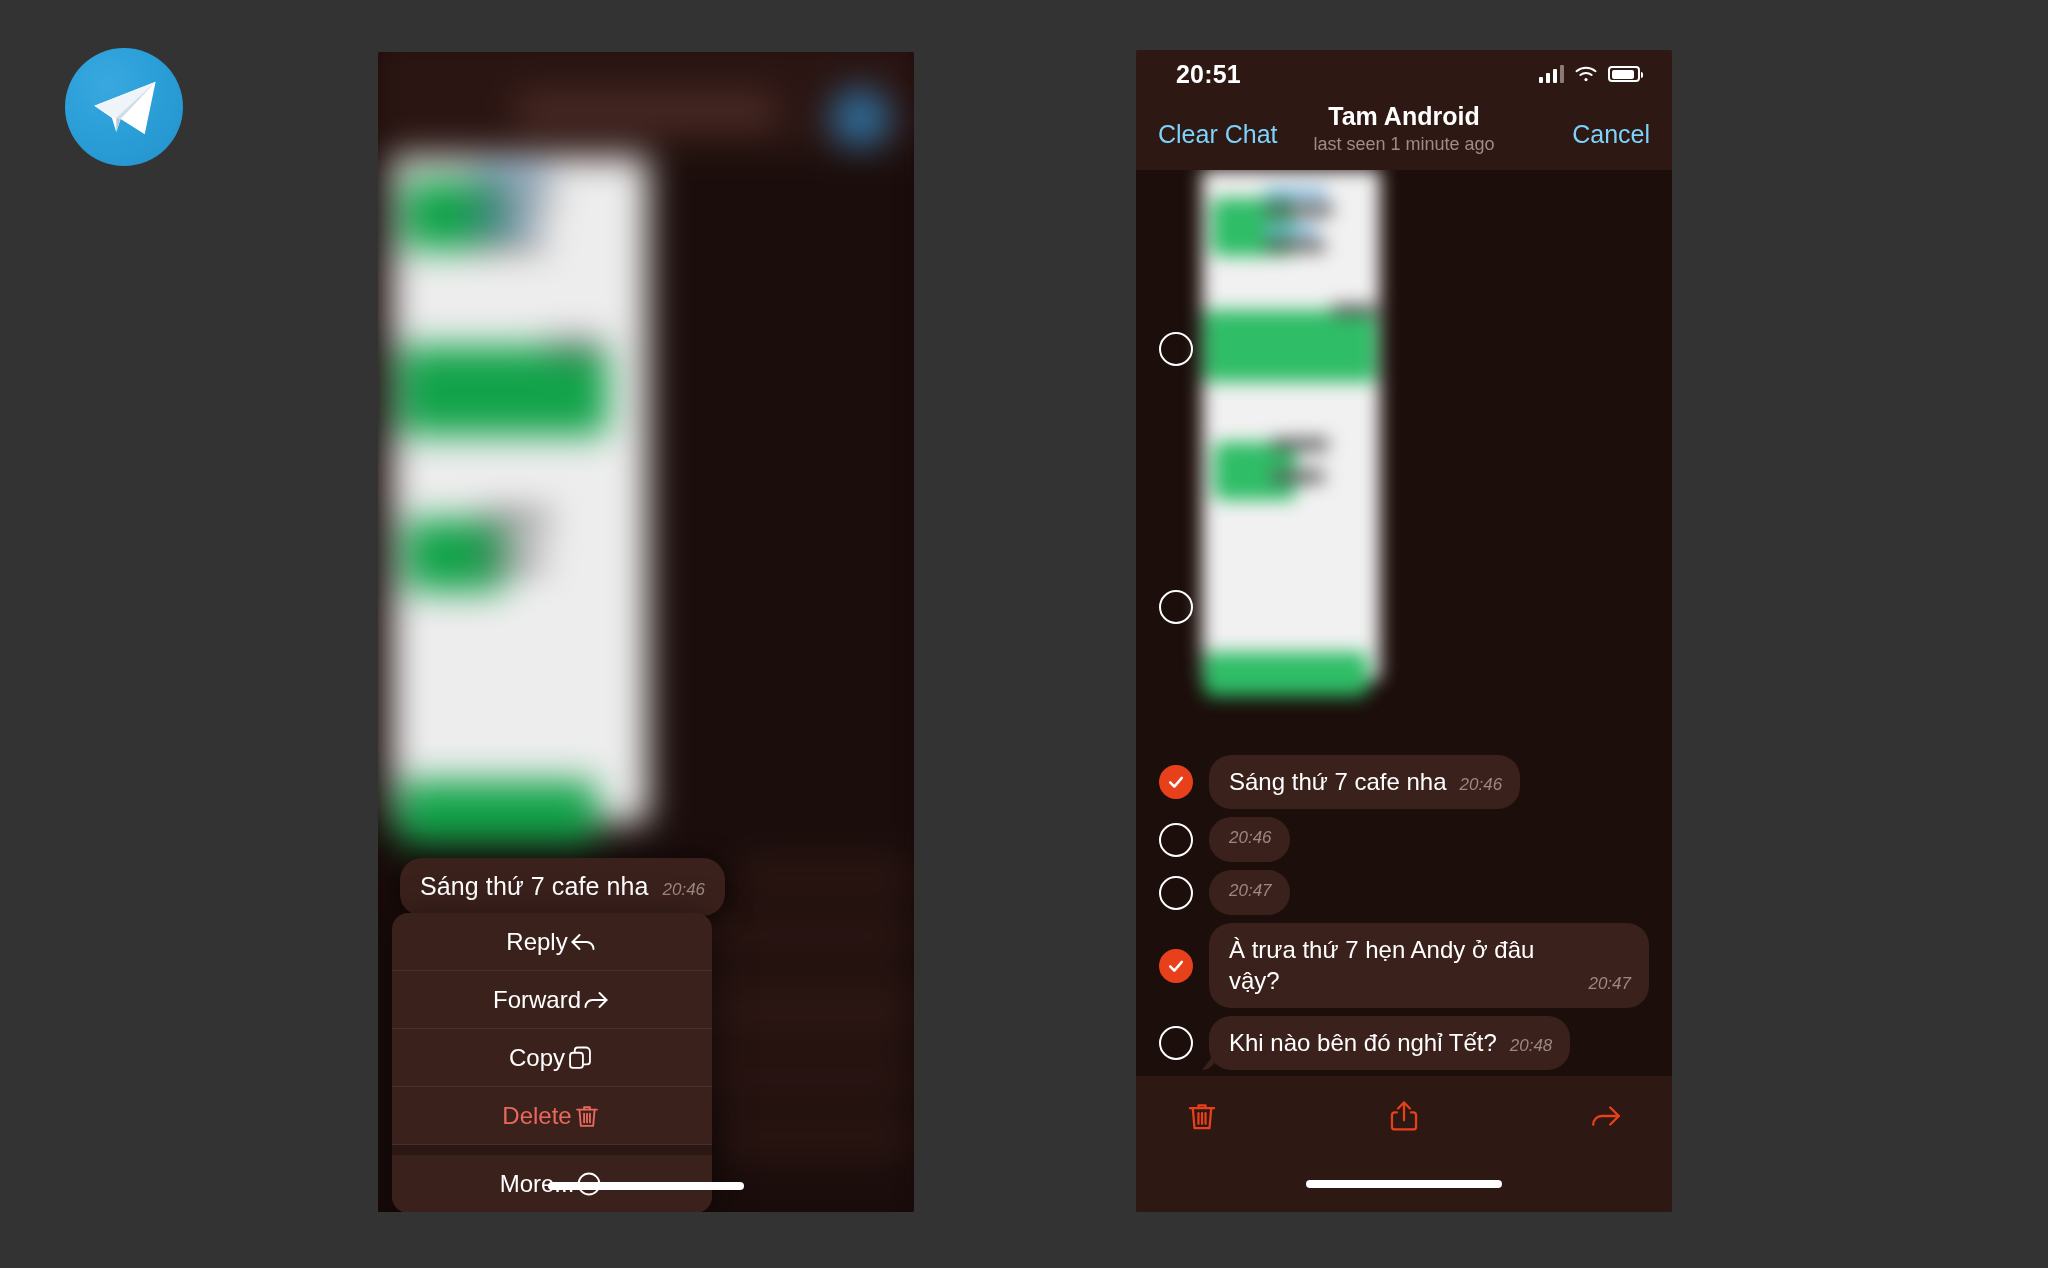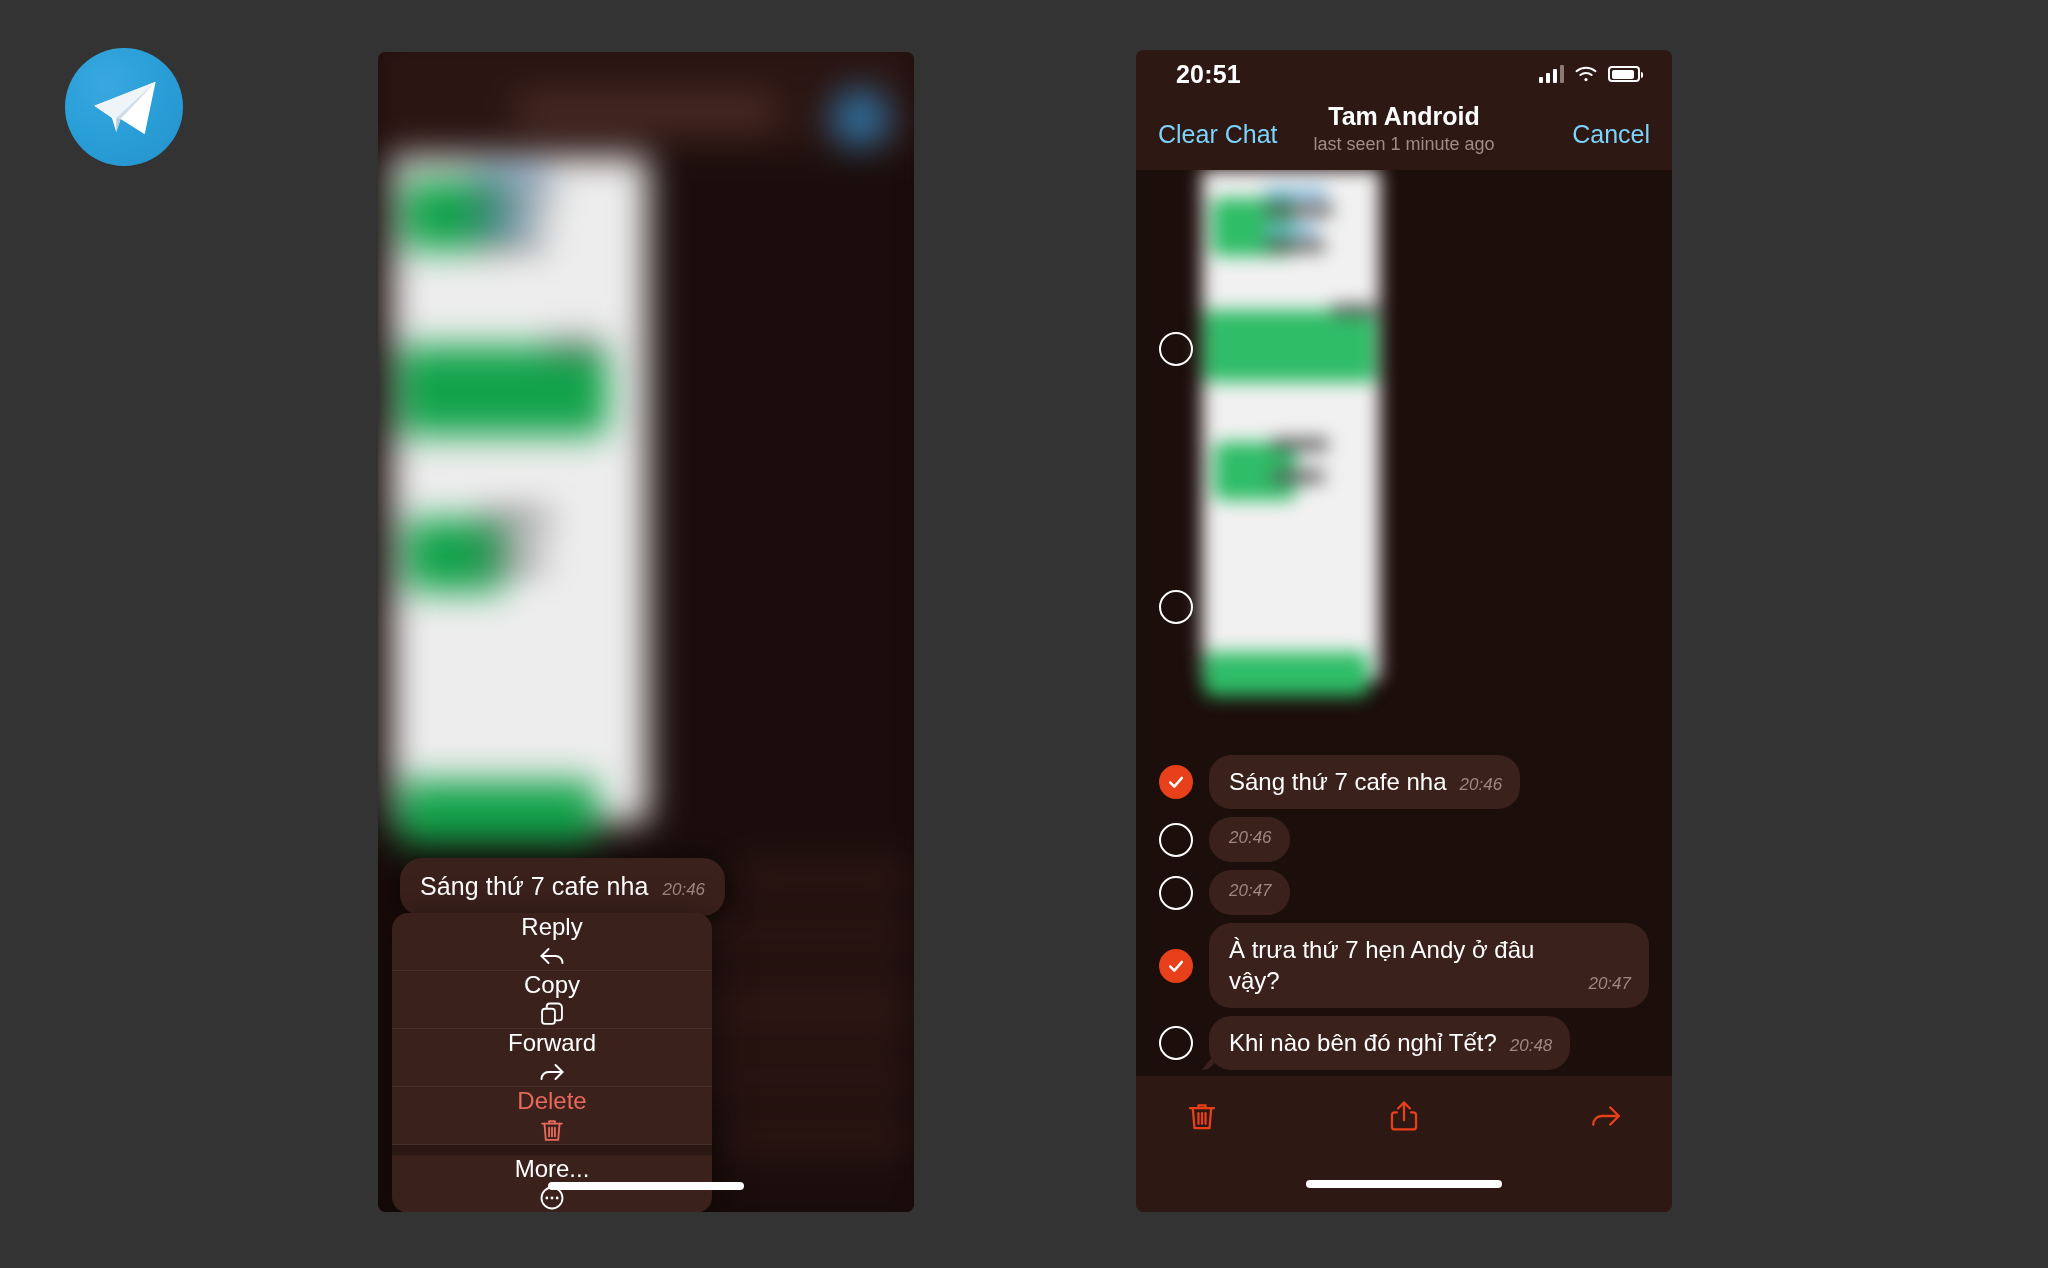--- a/index.html
+++ b/index.html
@@ -17,21 +17,21 @@
     width:118px; height:118px; border-radius:50%;
     background:radial-gradient(circle at 35% 30%, #3aa8e0 0%, #2a9fd8 45%, #2591cc 100%);
     display:flex; align-items:center; justify-content:center;
   }
   .tg-logo svg{ width:70px; height:70px; display:block; margin-left:2px; margin-top:2px;}
 
   
   .phone{
     position:absolute;
     overflow:hidden;
-    border-radius:8px;
+    border-radius:2px;
   }
 
   
   #phone-left{
     left:378px; top:52px; width:536px; height:1160px;
     background:#120707;
   }
   .lp-blurwrap{
     position:absolute; inset:0;
     filter:blur(17px);
@@ -76,24 +76,23 @@
 
   
   .ctxmenu{
     position:absolute; left:14px; top:861px; width:320px;
     background:#3a211c;
     border-radius:16px;
     overflow:hidden;
     box-shadow:0 10px 40px rgba(0,0,0,.6);
   }
   .ctxitem{
-    height:58px; display:flex; align-items:center; justify-content:flex-start;
+    height:58px; display:flex; align-items:center; justify-content:center;
     padding:0 18px 0 18px;
     border-bottom:1px solid rgba(255,255,255,.07);
-    flex-direction:column;
   }
   .ctxitem:last-child{ border-bottom:none; }
   .ctxitem .lbl{ color:#ffffff; font-size:24px; }
   .ctxitem.danger .lbl{ color:#e8685c; }
   .ctxitem .ic{ width:30px; height:30px; display:flex; align-items:center; justify-content:center; }
   .ctxitem .ic svg{ width:28px; height:28px; }
   .ctxgap{ height:10px; background:#2b1713; }
 
   .home-ind{
     position:absolute; bottom:22px; left:50%; transform:translateX(-50%);
@@ -266,35 +265,35 @@
         <span class="lbl">Reply</span>
         <span class="ic">
           <svg viewBox="0 0 24 24" fill="none" stroke="#ffffff" stroke-width="1.7" stroke-linecap="round" stroke-linejoin="round">
             <path d="M9 6 L3 12 L9 18"></path>
               <path d="M3 12 H15 a6 6 0 0 1 6 6"></path>
           </svg>
         </span>
       </div>
 
       <div class="ctxitem">
+        <span class="lbl">Forward</span>
+        <span class="ic">
+          <svg viewBox="0 0 24 24" fill="none" stroke="#ffffff" stroke-width="1.7" stroke-linecap="round" stroke-linejoin="round">
+            <path d="M15 6 L21 12 L15 18"></path>
+              <path d="M21 12 H9 a6 6 0 0 0-6 6"></path>
+          </svg>
+        </span>
+      </div>
+
+      <div class="ctxitem">
         <span class="lbl">Copy</span>
         <span class="ic">
           <svg viewBox="0 0 24 24" fill="none" stroke="#ffffff" stroke-width="1.6" stroke-linejoin="round">
             <rect x="3.5" y="7.5" width="11" height="13" rx="2.5"></rect>
             <path d="M7.5 7.5 V5.5 a2.5 2.5 0 0 1 2.5-2.5 H17 a3.5 3.5 0 0 1 3.5 3.5 V15 a2.5 2.5 0 0 1-2.5 2.5 H14.5"></path>
-          </svg>
-        </span>
-      </div>
-
-      <div class="ctxitem">
-        <span class="lbl">Forward</span>
-        <span class="ic">
-          <svg viewBox="0 0 24 24" fill="none" stroke="#ffffff" stroke-width="1.7" stroke-linecap="round" stroke-linejoin="round">
-            <path d="M15 6 L21 12 L15 18"></path>
-              <path d="M21 12 H9 a6 6 0 0 0-6 6"></path>
           </svg>
         </span>
       </div>
 
       <div class="ctxitem danger">
         <span class="lbl">Delete</span>
         <span class="ic">
           <svg viewBox="0 0 24 24" fill="none" stroke="#e8685c" stroke-width="1.6" stroke-linecap="round" stroke-linejoin="round">
             <path d="M3.5 6.5 H20.5"></path>
               <path d="M9.5 6.5 V4.5 h5 v2"></path>

